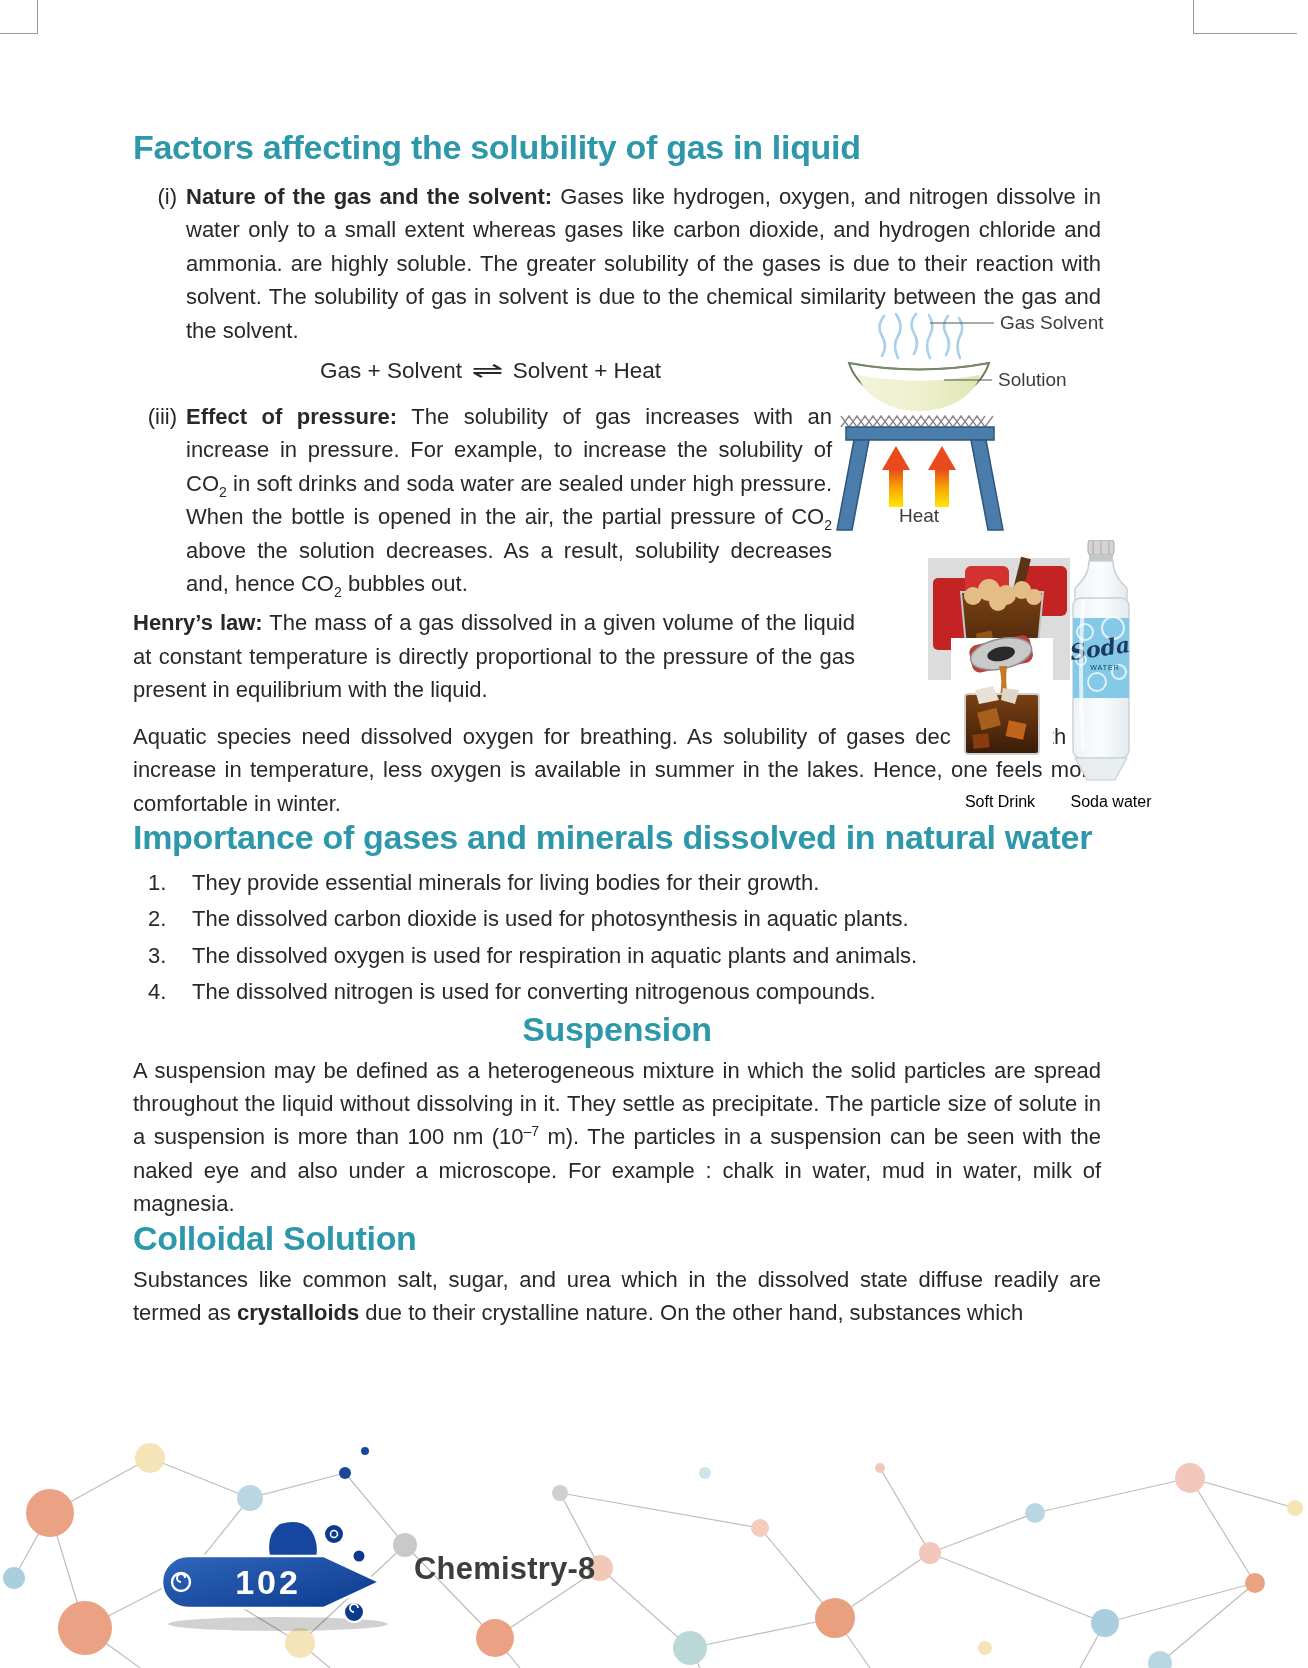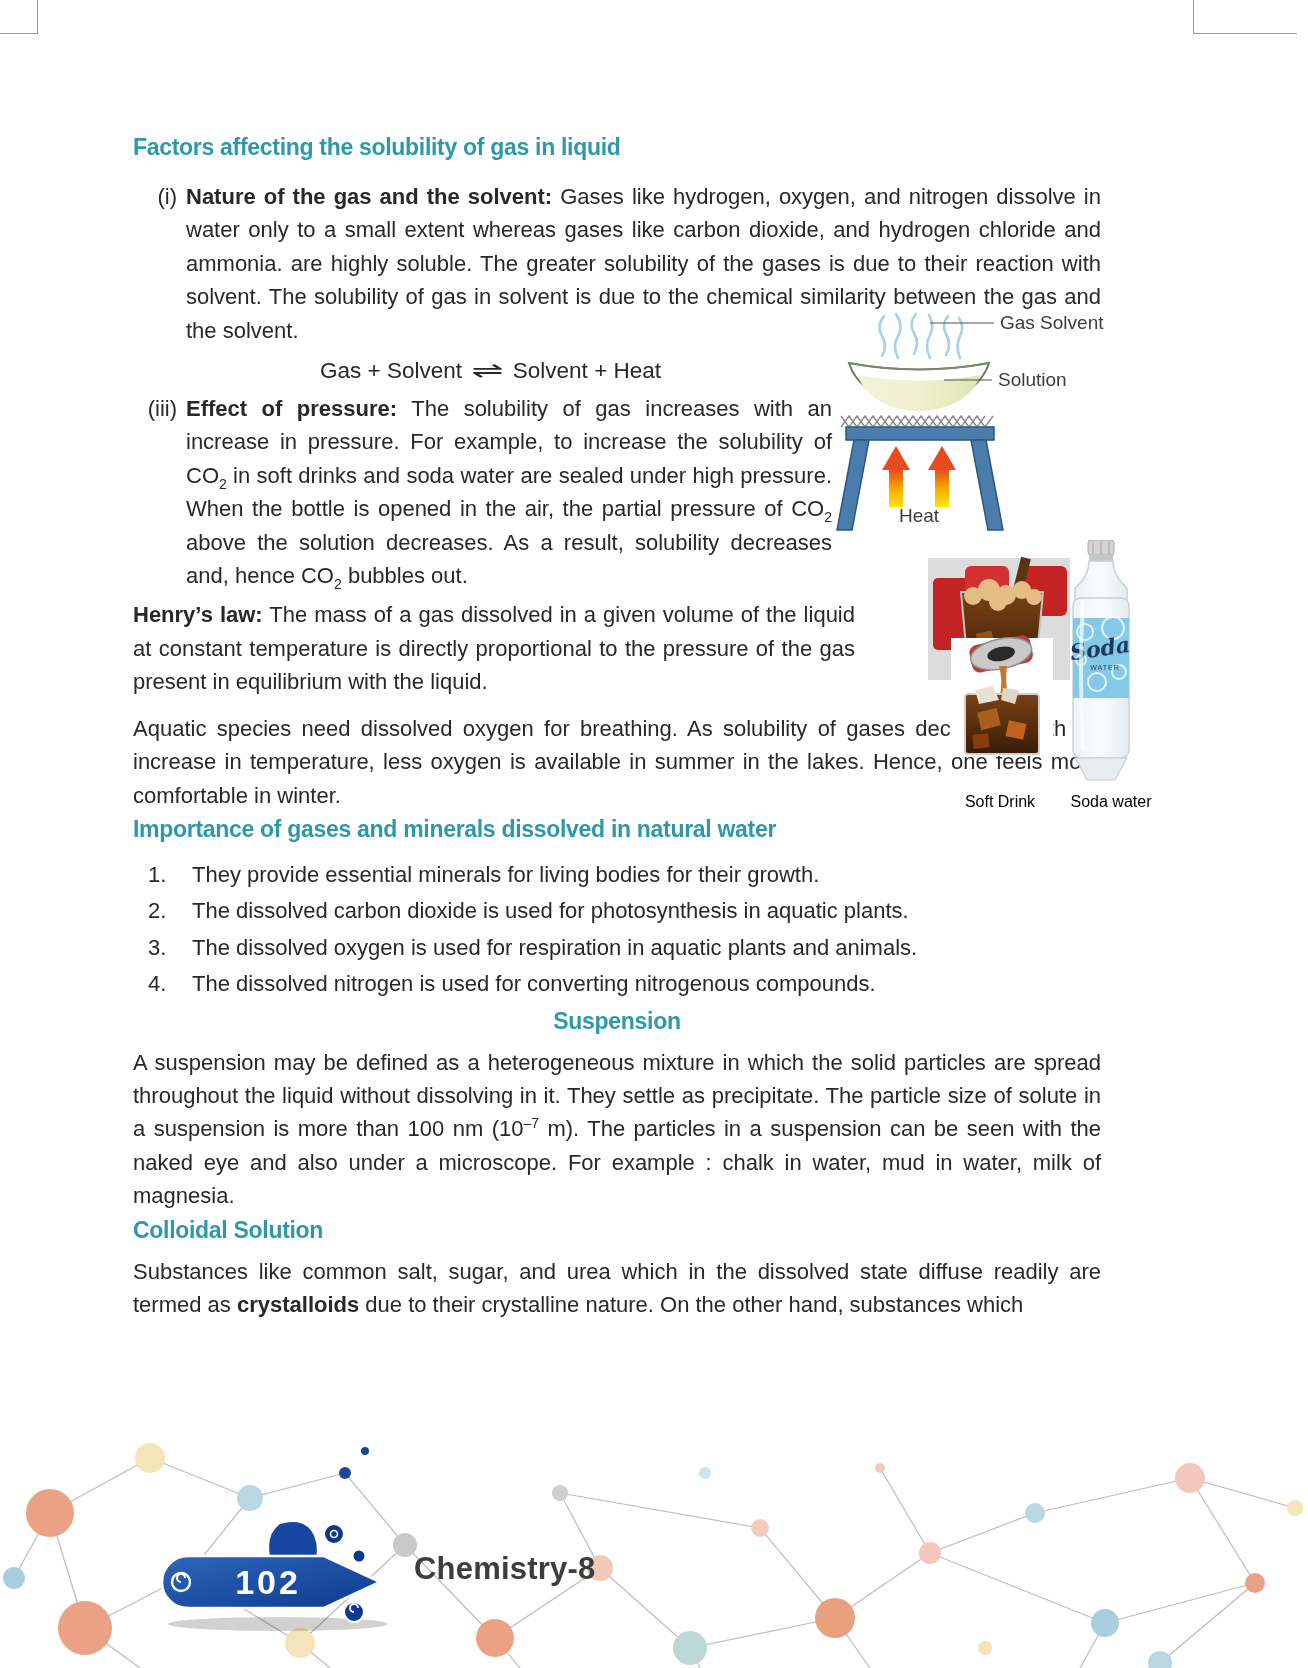--- a/index.html
+++ b/index.html
@@ -6,21 +6,21 @@
   .page{
     position:relative; width:1308px; height:1668px; background:#ffffff;
     font-family:"Liberation Sans", sans-serif; color:#282828; overflow:hidden;
   }
   
   .crop-tl{position:absolute;left:0;top:0;width:37px;height:33px;border-right:1px solid #9a9a9a;border-bottom:1px solid #9a9a9a;}
   .crop-tr{position:absolute;left:1193px;top:0;width:103px;height:33px;border-left:1px solid #9a9a9a;border-bottom:1px solid #9a9a9a;}
 
   .content{position:absolute;left:133px;top:130px;width:968px;}
 
-  h2.sect{font-size:23px;line-height:34px;font-weight:700;margin:0;color:#2e98ab;letter-spacing:-0.3px;}
+  h2.sect{font-size:34px;line-height:34px;font-weight:700;margin:0;color:#2e98ab;letter-spacing:-0.3px;}
   .para,.ibody,.otext,.onum,.num{font-size:22px;line-height:33.4px;color:#282828;}
   .para{text-align:justify;}
   .item{display:flex;margin-top:16px;}
   .item .num{flex:0 0 44px;text-align:right;}
   .item .ibody{margin-left:9px;text-align:justify;}
   .lead{font-weight:bold;}
   sub.chem{font-size:14px;line-height:0;vertical-align:-6px;}
   sup.exp{font-size:14px;line-height:0;vertical-align:8px;}
 
   .equation{margin:8px 0 0 187px;font-size:22.5px;line-height:30px;color:#282828;}
@@ -64,21 +64,21 @@
     <h2 class="sect">Factors affecting the solubility of gas in liquid</h2>
 
     <div class="item">
       <div class="num">(i)</div>
       <div class="ibody"><b class="lead">Nature of the gas and the solvent:</b><span> Gases like hydrogen, oxygen, and nitrogen dissolve in water only to a small extent whereas gases like carbon dioxide, and hydrogen chloride and ammonia. are highly soluble. The greater solubility of the gases is due to their reaction with solvent. The solubility of gas in solvent is due to the chemical similarity between the gas and the solvent.</span></div>
     </div>
 
 
     <div class="equation"><span>Gas + Solvent</span><span class="eq-arrow">⇌</span><span>Solvent + Heat</span></div>
 
-    <div class="item" style="margin-top:6px;">
+    <div class="item" style="margin-top:14px;">
       <div class="num">(iii)</div>
       <div class="ibody w-narrow"><b class="lead">Effect of pressure:</b><span> The solubility of gas increases with an increase in pressure. For example, to increase the solubility of CO</span><sub class="chem">2</sub><span> in soft drinks and soda water are sealed under high pressure. When the bottle is opened in the air, the partial pressure of CO</span><sub class="chem">2</sub><span> above the solution decreases. As a result, solubility decreases and, hence CO</span><sub class="chem">2</sub><span> bubbles out.</span></div>
     </div>
 
     <p class="para w-henry" style="margin:6px 16px 0 0;"><b class="lead">Henry’s law:</b><span> The mass of a gas dissolved in a given volume of the liquid at constant temperature is directly proportional to the pressure of the gas present in equilibrium with the liquid.</span></p>
 
     <p class="para" style="margin:13px 0 0 0;">Aquatic species need dissolved oxygen for breathing. As solubility of gases decreases with an increase in temperature, less oxygen is available in summer in the lakes. Hence, one feels more comfortable in winter.</p>
 
     <h2 class="sect h-imp">Importance of gases and minerals dissolved in natural water</h2>
 

